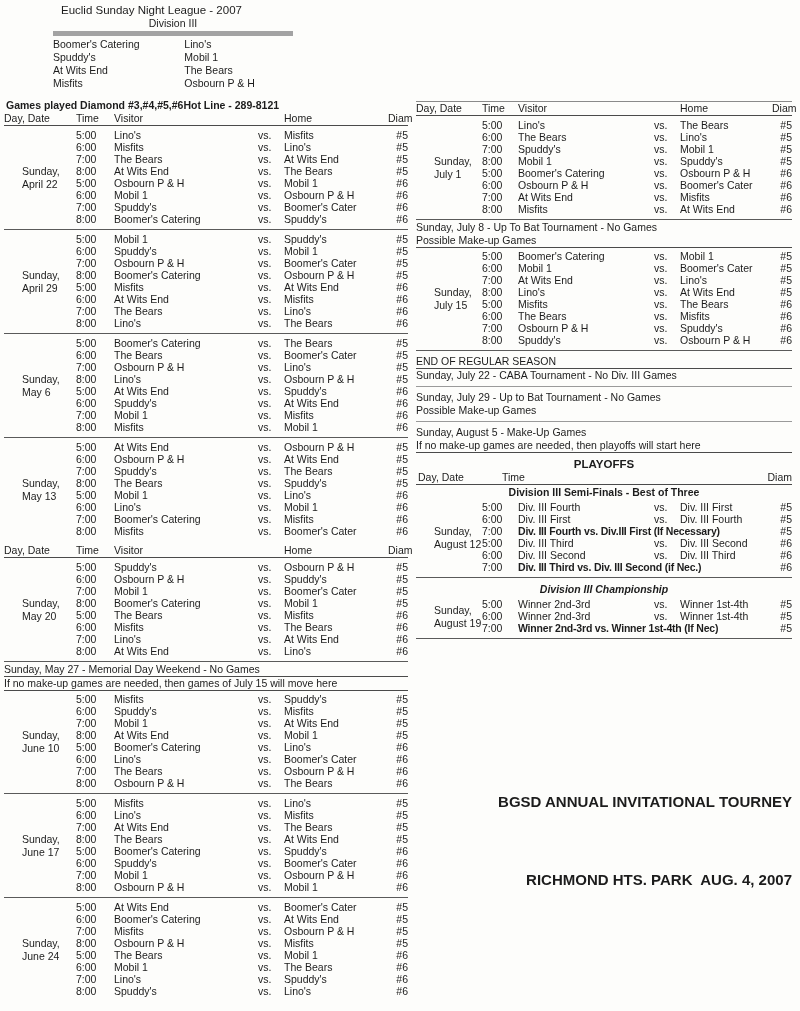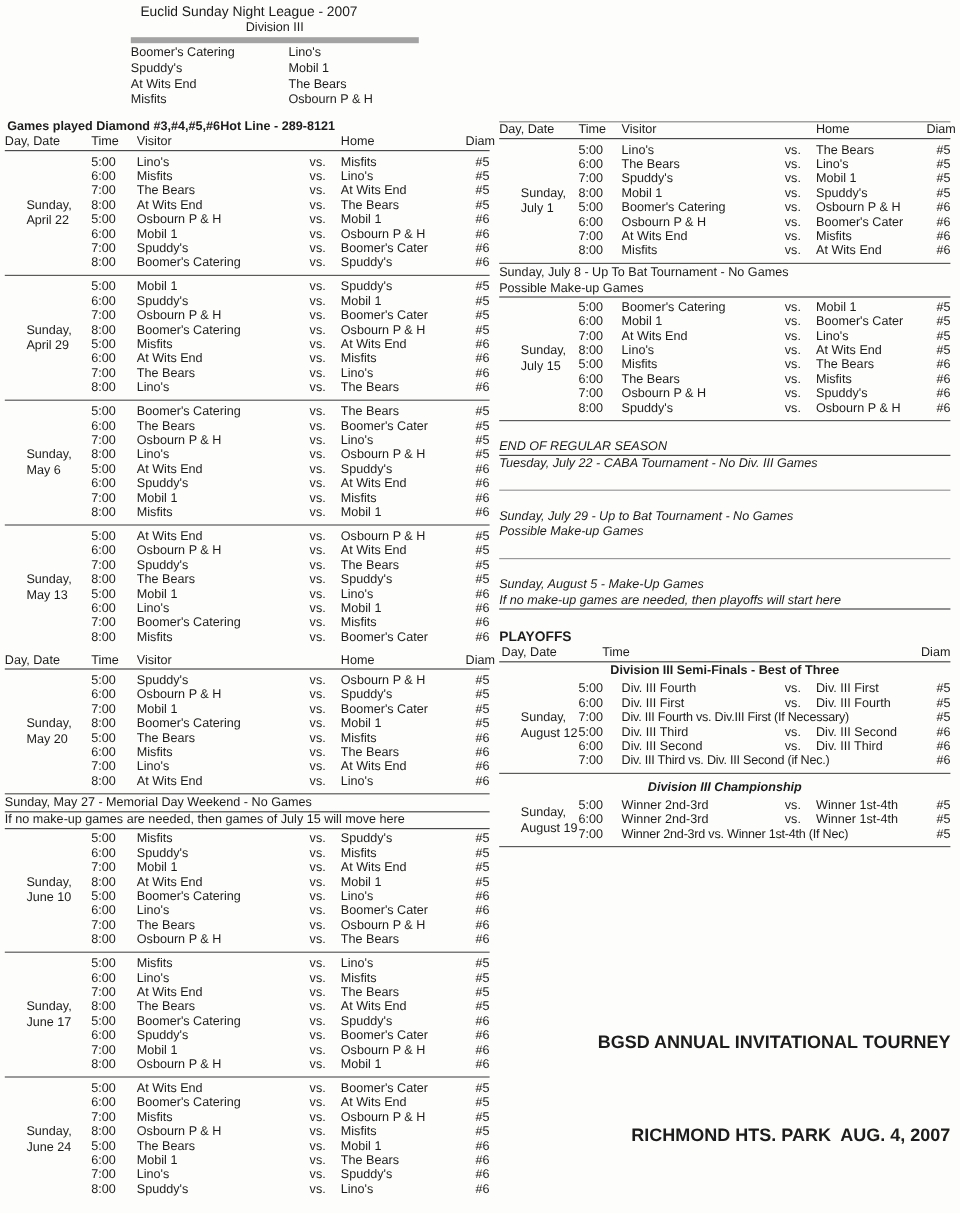--- a/index.html
+++ b/index.html
@@ -5,21 +5,21 @@
   * { box-sizing: border-box; }
   html,body { margin:0; padding:0; background:#fdfdfb; }
   body {
     width:800px; height:1011px; overflow:hidden;
     font-family:"Liberation Sans", sans-serif;
     color:#1c1c1c; font-size:10.5px; line-height:12px;
   }
   .page { width:800px; height:1011px; padding:4px 4px 0 4px; position:relative; }
 
   
-  .doc-header { margin-left:105px; width:240px; }
+  .doc-header { margin-left:49px; width:240px; }
   .doc-title { font-size:11.5px; line-height:13px; padding-left:8px; }
   .division-line { border-bottom:5px solid #a3a3a3; text-align:center; line-height:13px; padding-bottom:1px; }
   .teams { display:flex; margin-top:2px; }
   .teams .tcol { line-height:13px; }
   .teams .tcol.t-left  { width:133px; }
   .teams .tcol.t-right { width:110px; }
 
   
   .cols { display:flex; gap:8px; margin-top:9px; }
   .col-left  { width:404px; --cols:72px 38px 142px 28px 104px 20px; }
@@ -31,31 +31,31 @@
     display:grid; grid-template-columns:var(--cols);
     border-bottom:1px solid #4a4a4a; line-height:13px; margin-bottom:1px;
   }
   .col-head.with-top { border-top:1px solid #8a8a8a; }
   .c-diam { text-align:right; }
 
   .sched { position:relative; padding:2px 0 3px 0; }
   .day-label { position:absolute; left:18px; top:50%; transform:translateY(-50%); line-height:13px; }
   .game-row { display:grid; grid-template-columns:var(--cols); line-height:12px; white-space:nowrap; }
   .c-vs { padding-left:2px; }
-  .c-combined { grid-column:3 / 6; letter-spacing:-0.2px; }
+  .c-combined { grid-column:3 / 6; letter-spacing:-0.2px;font-weight:bold; }
 
   .divider { border-top:1px solid #5a5a5a; margin:1px 0; }
   .divider.light { border-top-color:#9a9a9a; }
 
   .note { line-height:13px; }
   .note.ul { border-bottom:1px solid #4a4a4a; }
-  .note-block { margin:15px 0;font-style:italic; }
+  .note-block { margin:4px 0; }
 
   
-  .po-title { text-align:left; font-weight:bold; font-size:11.5px; line-height:14px; margin-top:16px; }
+  .po-title { text-align:center; font-weight:bold; font-size:11.5px; line-height:14px; margin-top:4px; }
   .po-cols { display:flex; border-bottom:1px solid #4a4a4a; line-height:13px; }
   .po-cols .ph-day { margin-left:2px; }
   .po-cols .ph-time { margin-left:38px; }
   .po-cols .ph-diam { margin-left:auto; }
   .po-sub { text-align:center; font-weight:bold; line-height:13px; margin-top:1px; }
 
   
   .announce { margin-top:118px; text-align:right; font-weight:bold; font-size:15px; line-height:18px; white-space:pre-wrap; }
   .announce .a2 { margin-top:24px; }
 </style>
@@ -835,21 +835,21 @@
             <span class="c-vis">Spuddy's</span>
             <span class="c-vs">vs.</span>
             <span class="c-home">Osbourn P &amp; H</span>
             <span class="c-diam">#6</span>
           </div>
         </div>
       <div class="divider"></div>
 
       <div class="note-block">
         <div class="note ul">END OF REGULAR SEASON</div>
-        <div class="note">Tuesday, July 22 - CABA Tournament - No Div. III Games</div>
+        <div class="note">Sunday, July 22 - CABA Tournament - No Div. III Games</div>
       </div>
       <div class="divider light"></div>
 
       <div class="note-block">
         <div class="note">Sunday, July 29 - Up to Bat Tournament - No Games</div>
         <div class="note">Possible Make-up Games</div>
       </div>
       <div class="divider light"></div>
 
       <div class="note-block">

